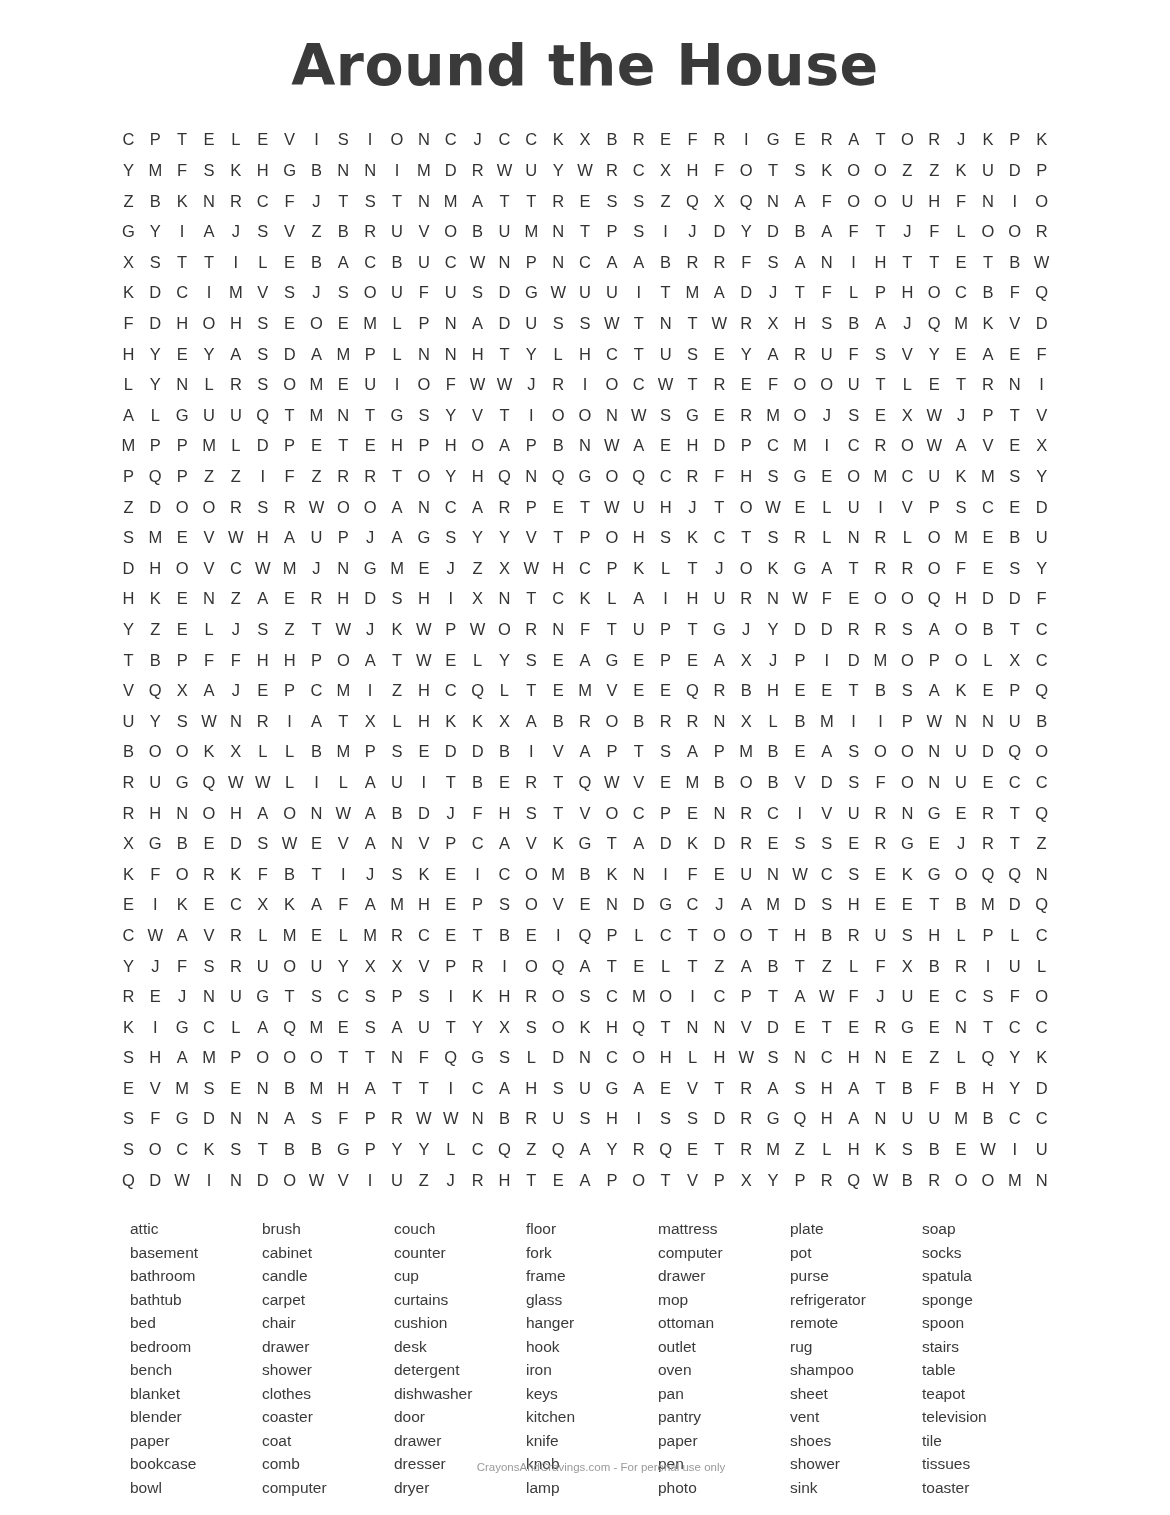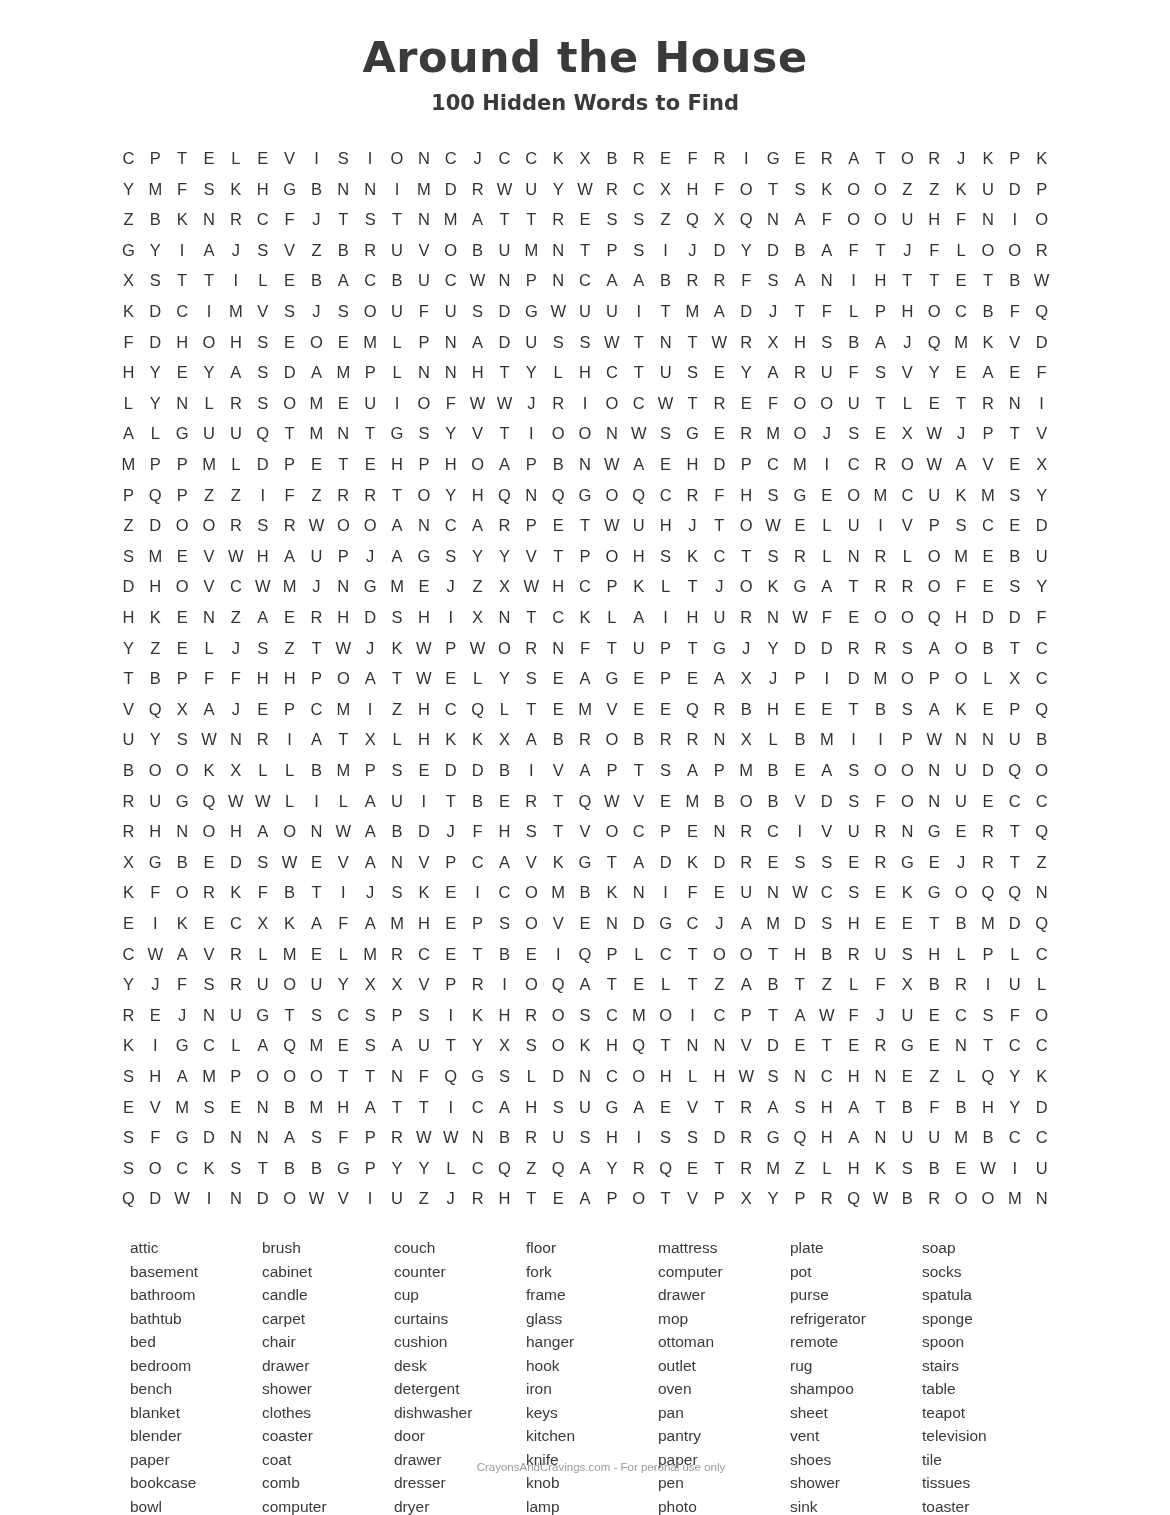--- a/index.html
+++ b/index.html
@@ -20,21 +20,21 @@
     height: 1515px;
     box-sizing: border-box;
     padding: 34px 60px 0 60px;
     display: flex;
     flex-direction: column;
     align-items: center;
   }
   .title {
     font-family: "DejaVu Sans", sans-serif;
     font-weight: bold;
-    font-size: 43px;
+    font-size: 57px;
     letter-spacing: 0.5px;
     color: #3a3a3a;
     margin: 0;
     text-align: center;
     line-height: 1.1;
   }
   .subtitle {
     font-family: "DejaVu Sans", sans-serif;
     font-weight: bold;
     font-size: 21px;
@@ -91,21 +91,20 @@
     font-size: 11.5px;
     color: #9a9a9a;
     font-family: "Liberation Sans", sans-serif;
   }
 </style>
 </head>
 <body>
 
 <div class="page">
   <h1 class="title">Around the House</h1>
-  <div class="subtitle">100 Hidden Words to Find</div>
 
   <div class="grid" id="puzzle-grid">
       <div class="grid-row">
         <span class="cell">C</span>
         <span class="cell">P</span>
         <span class="cell">T</span>
         <span class="cell">E</span>
         <span class="cell">L</span>
         <span class="cell">E</span>
         <span class="cell">V</span>

